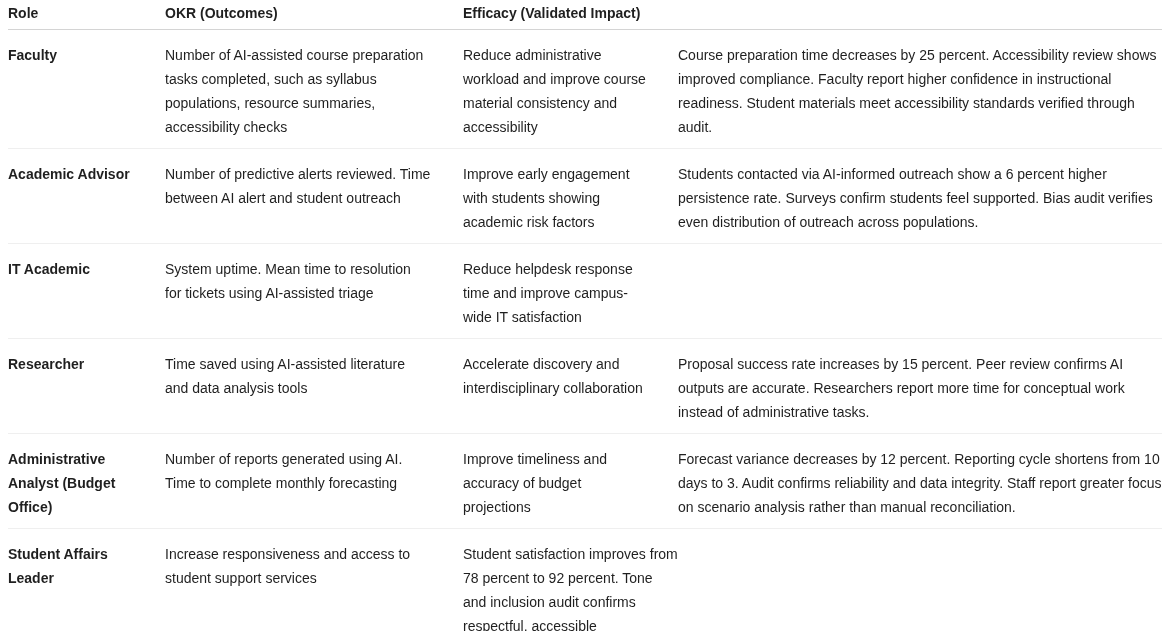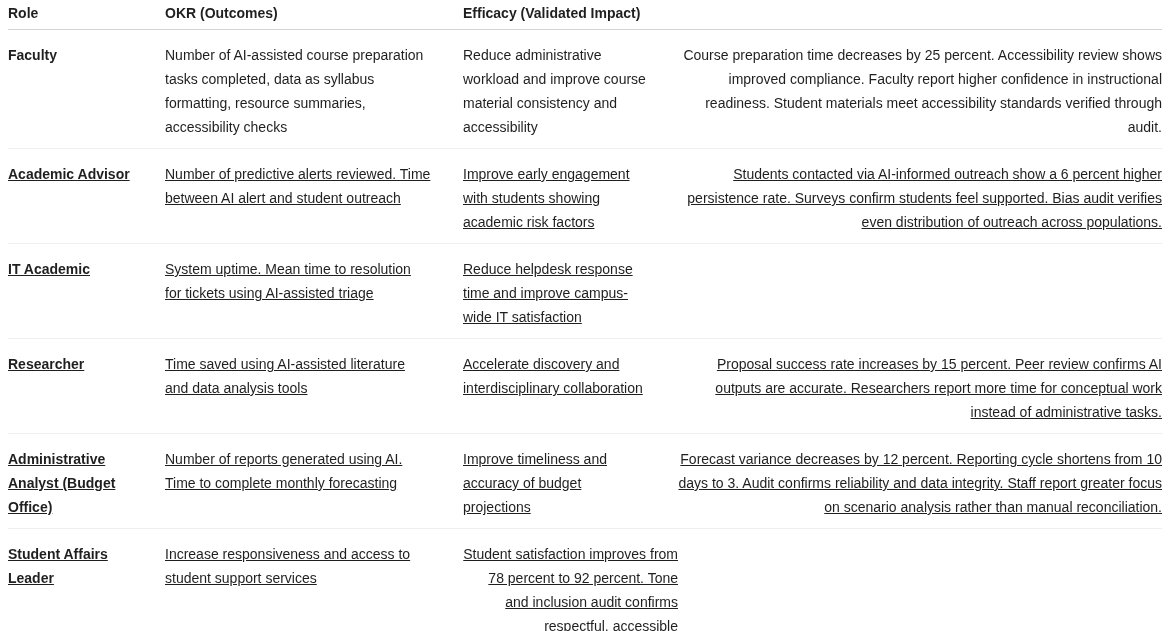--- a/index.html
+++ b/index.html
@@ -16,54 +16,52 @@
   .row {
     display: grid;
     grid-template-columns: 157px 298px 215px 1fr;
     align-items: start;
   }
   .row.header {
     border-bottom: 1px solid #d4d4d4;
   }
   .row.data + .row.data {
     border-top: 1px solid #efefef;
-    text-decoration: underline;
   }
   .cell {
     font-size: 14px;
     line-height: 24px;
     padding: 13px 32px 9px 0;
   }
   .row.header .cell {
     font-weight: 700;
     padding: 5px 32px 8px 0;
     line-height: 16px;
   }
   .cell.role {
     font-weight: 700;
   }
   .cell.efficacy {
     padding-right: 0;
-    text-align: right;
   }
 </style>
 </head>
 <body>
 
 <div class="table">
 
   <div class="row header">
     <div class="cell">Role</div>
     <div class="cell">OKR (Outcomes)</div>
     <div class="cell">Efficacy (Validated Impact)</div>
   </div>
 
   <div class="row data">
     <div class="cell role">Faculty</div>
-    <div class="cell">Number of AI-assisted course preparation tasks completed, data as syllabus formatting, resource summaries, accessibility checks</div>
+    <div class="cell">Number of AI-assisted course preparation tasks completed, such as syllabus populations, resource summaries, accessibility checks</div>
     <div class="cell">Reduce administrative workload and improve course material consistency and accessibility</div>
     <div class="cell efficacy">Course preparation time decreases by 25 percent. Accessibility review shows improved compliance. Faculty report higher confidence in instructional readiness. Student materials meet accessibility standards verified through audit.</div>
   </div>
 
   <div class="row data">
     <div class="cell role">Academic Advisor</div>
     <div class="cell">Number of predictive alerts reviewed. Time between AI alert and student outreach</div>
     <div class="cell">Improve early engagement with students showing academic risk factors</div>
     <div class="cell efficacy">Students contacted via AI-informed outreach show a 6 percent higher persistence rate. Surveys confirm students feel supported. Bias audit verifies even distribution of outreach across populations.</div>
   </div>

